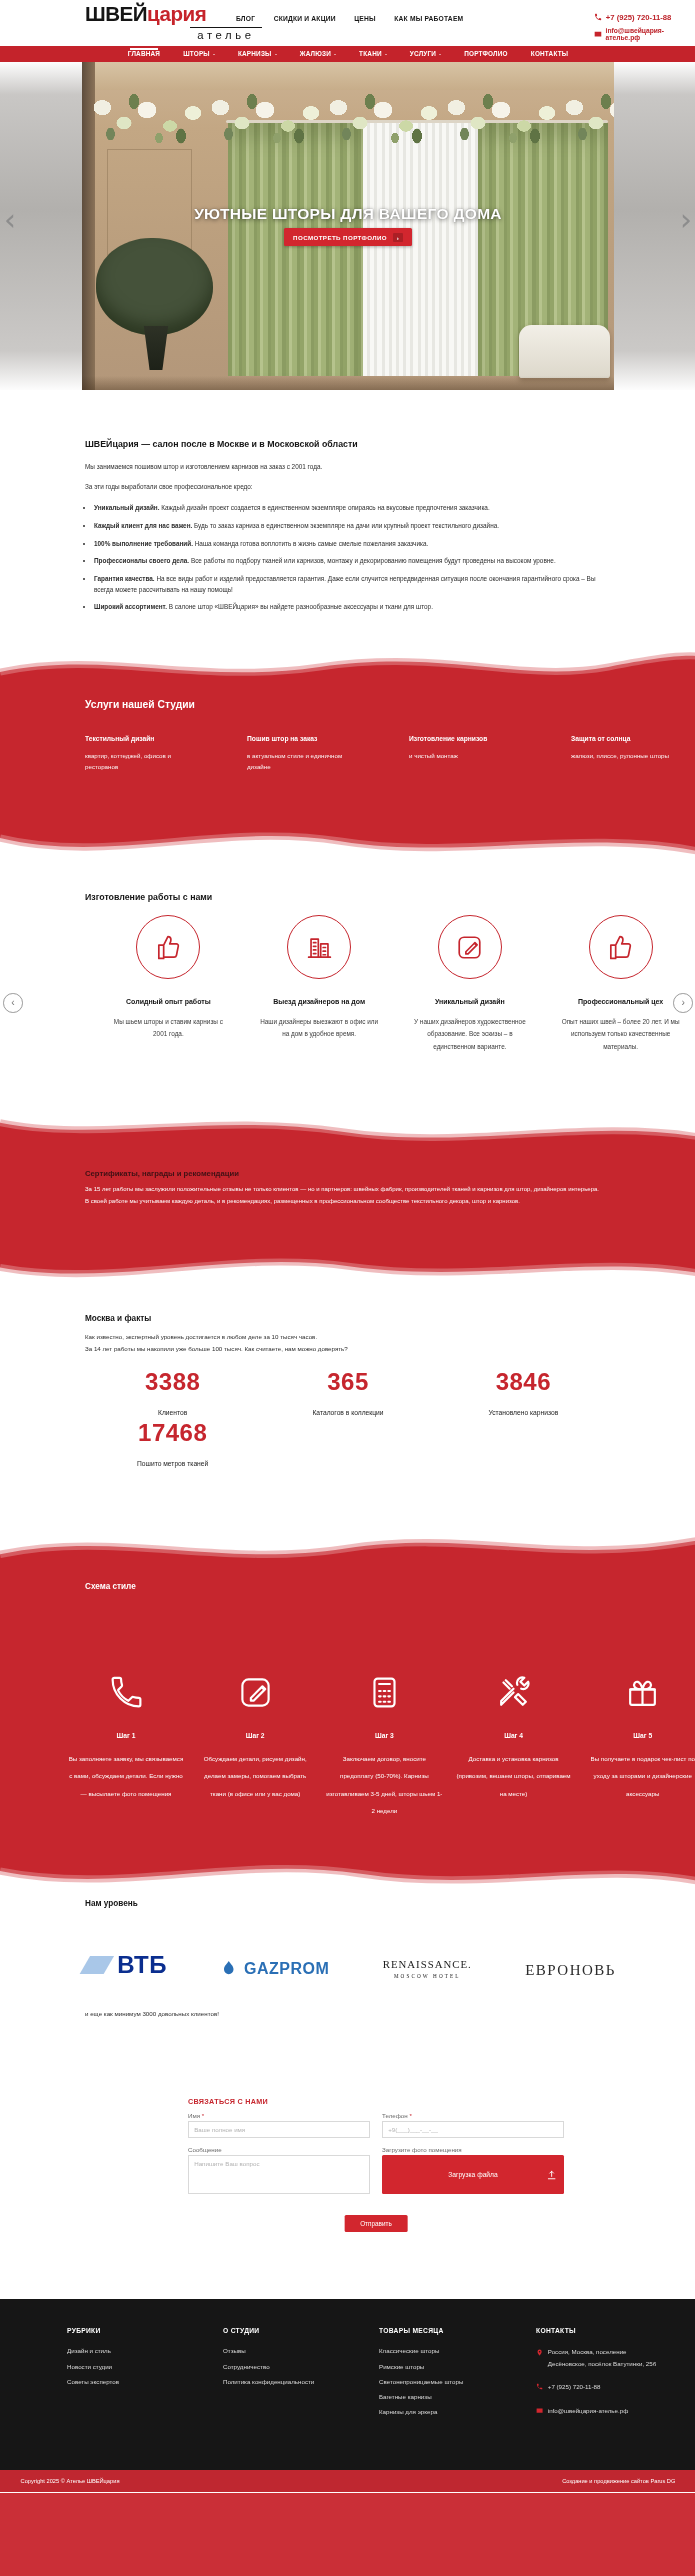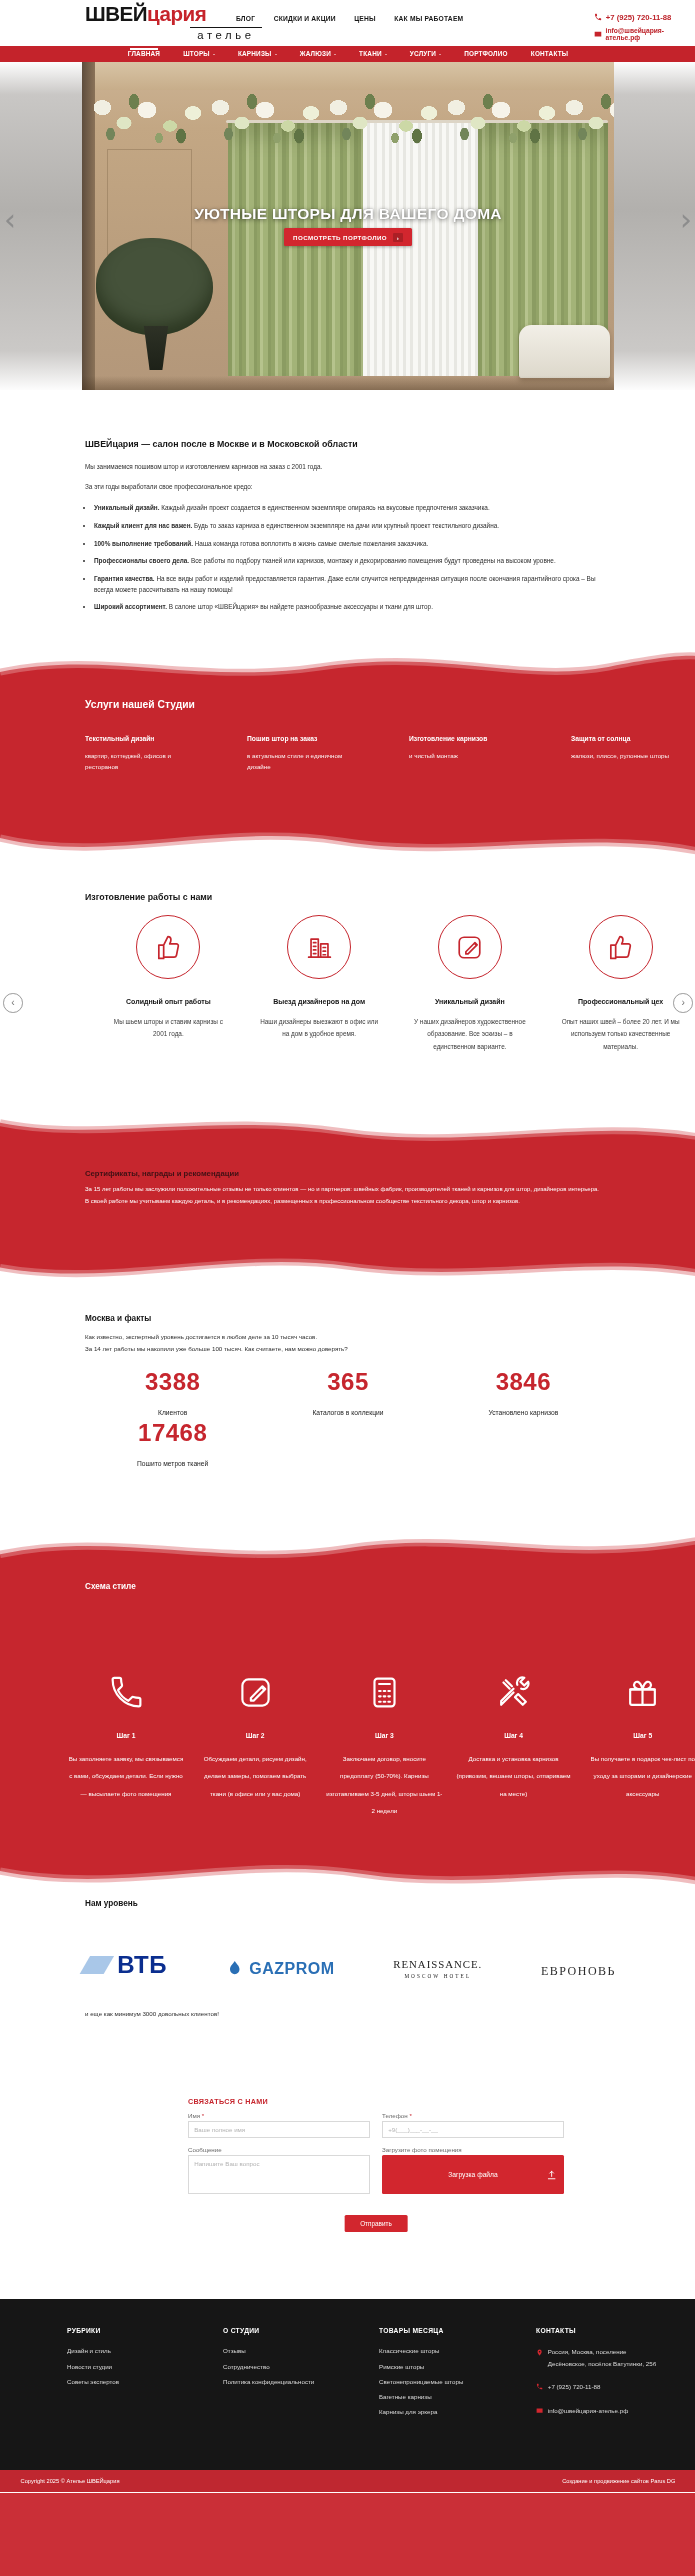--- a/index.html
+++ b/index.html
@@ -141,21 +141,21 @@
 .logos{position:absolute;left:85px;top:1927px;width:531px;height:52px;display:flex;justify-content:space-between;align-items:flex-end}
 .logo-box{display:flex;align-items:center;cursor:default}
 .vtb-mark{width:24px;height:17.5px;background:#a9c7e8;transform:skewX(-30deg);margin-right:8.2px}
 .vtb-txt{font-size:24px;font-weight:800;color:#0b2e8f;letter-spacing:0.5px}
 .gaz-flame{width:17.5px;height:20.6px;margin-right:6.2px}
 .gaz-flame svg{width:100%;height:100%;fill:#2a6fb5}
 .gaz-txt{font-size:16px;font-weight:700;color:#2a6fb5;letter-spacing:0.5px}
 .ren{text-align:center;font-family:"Liberation Serif",serif;color:#1d1d1d}
 .ren .l1{font-size:10.8px;letter-spacing:1px}
 .ren .l2{font-size:5.2px;letter-spacing:2.1px;margin-top:3.1px}
-.evr{font-family:"Liberation Serif",serif;font-size:12px;letter-spacing:1.5px;color:#2c2c2c}
+.evr{font-family:"Liberation Serif",serif;font-size:15px;letter-spacing:1.5px;color:#2c2c2c}
 .clients-note{position:absolute;left:85px;top:2010px;font-size:6.2px;color:#2e2e2e}
 
 
 #formsec .h2{position:absolute;left:188px;top:2097px;font-size:7.2px;font-weight:700;color:#c6262e;letter-spacing:0.3px}
 .flabel{position:absolute;font-size:6.2px;color:#6b6b6b}
 .flabel .star{color:#c6262e}
 .fl-name{left:188px;top:2112px}.fl-phone{left:382px;top:2112px}
 .fl-msg{left:188px;top:2146px}.fl-upl{left:382px;top:2146px}
 .finput{position:absolute;width:182px;height:17px;border:0.5px solid #d9d9d9;background:#fff;padding:0 5.2px;font-size:6.2px;color:#333;font-family:"Liberation Sans",sans-serif}
 .fi-name{left:188px;top:2121px}.fi-phone{left:382px;top:2121px}

